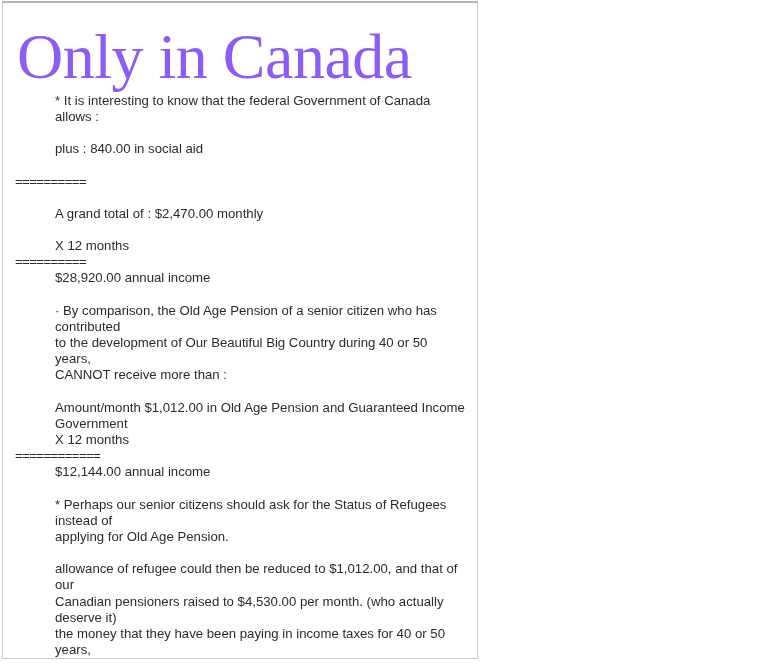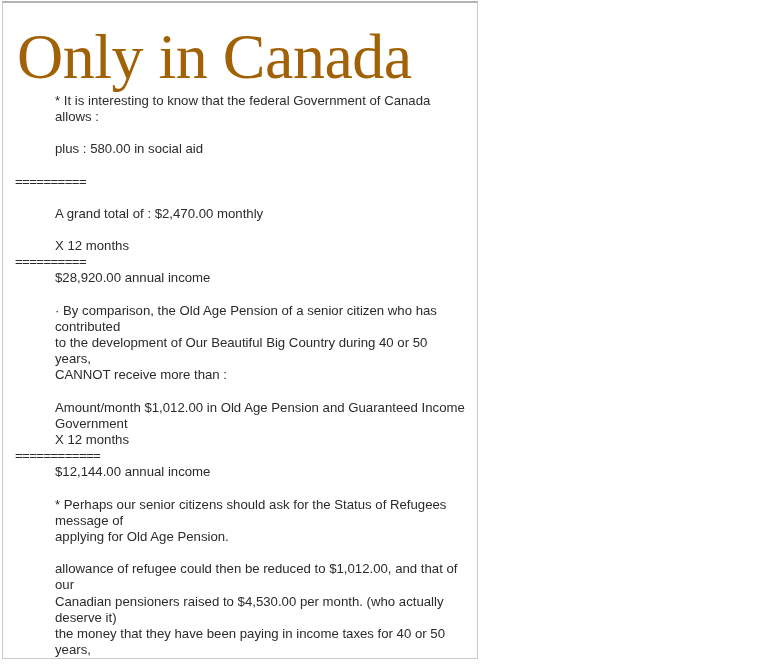--- a/index.html
+++ b/index.html
@@ -29,21 +29,21 @@
     overflow: hidden;
   }
 
   #page-inner {
     padding: 0 12px;
   }
 
   
   .doc-title {
     font-family: "Liberation Serif", "DejaVu Serif", serif;
-    color: #a16207;
+    color: #8b5cf6;
     font-size: 64px;
     line-height: 1.0;
     font-weight: 400;
     letter-spacing: -0.5px;
     margin: 0;
     padding: 22px 0 0 2px;
     white-space: nowrap;
   }
 
   
@@ -78,21 +78,21 @@
 
     <h1 class="doc-title">Only in Canada</h1>
 
     <div class="body-text">
 
       <div class="para">
         <span class="line">* It is interesting to know that the federal Government of Canada allows :</span>
       </div>
 
       <div class="para">
-        <span class="line">plus : 580.00 in social aid</span>
+        <span class="line">plus : 840.00 in social aid</span>
       </div>
 
       <div class="para">
         <span class="sep">==========</span>
       </div>
 
       <div class="para">
         <span class="line">A grand total of : $2,470.00 monthly</span>
       </div>
 
@@ -110,21 +110,21 @@
 
       <div class="para">
         <span class="line">Amount/month $1,012.00 in Old Age Pension and Guaranteed Income</span>
         <span class="line">Government</span>
         <span class="line">X 12 months</span>
         <span class="sep">============</span>
         <span class="line">$12,144.00 annual income</span>
       </div>
 
       <div class="para">
-        <span class="line">* Perhaps our senior citizens should ask for the Status of Refugees message of</span>
+        <span class="line">* Perhaps our senior citizens should ask for the Status of Refugees instead of</span>
         <span class="line">applying for Old Age Pension.</span>
       </div>
 
       <div class="para">
         <span class="line">allowance of refugee could then be reduced to $1,012.00, and that of our</span>
         <span class="line">Canadian pensioners raised to $4,530.00 per month. (who actually deserve it)</span>
         <span class="line">the money that they have been paying in income taxes for 40 or 50 years,</span>
         <span class="line">AN INCREDIBLE NONSENSE !!!</span>
 
       </div>

